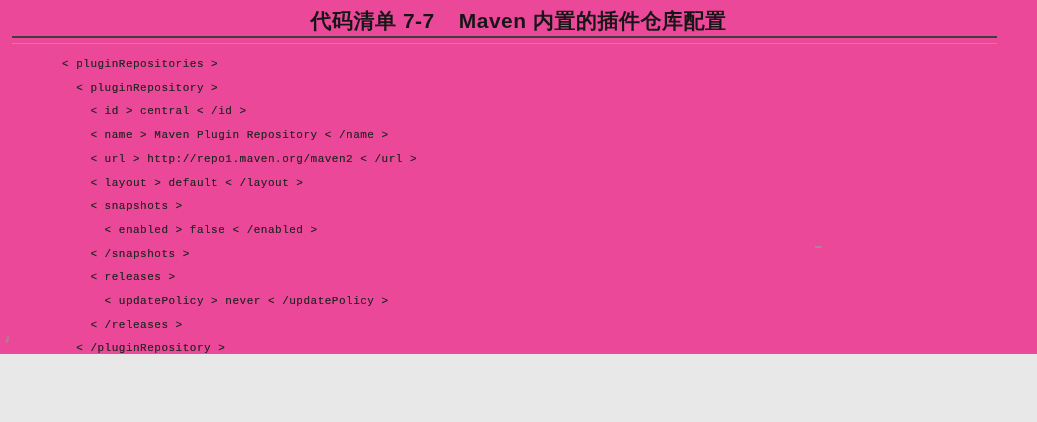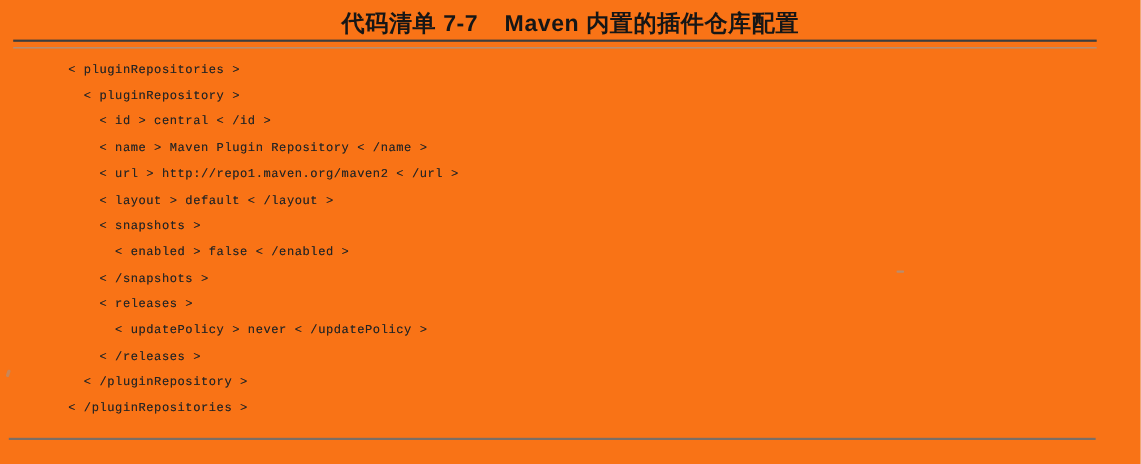--- a/index.html
+++ b/index.html
@@ -1,20 +1,20 @@
 <!DOCTYPE html>
 <html><head>
 <meta charset="utf-8">
 <style>
   html, body { margin: 0; padding: 0; background: #e8e8e8; }
   .page {
     position: relative;
     width: 1037px;
-    height: 422px;
-    background: #f97316;
+    height: 354px;
+    background: #ec4899;
     overflow: hidden;
     font-family: "Liberation Sans", sans-serif;
   }
   .title-row {
     position: absolute;
     top: 7px;
     left: 0;
     width: 100%;
     text-align: center;
     font-weight: bold;

